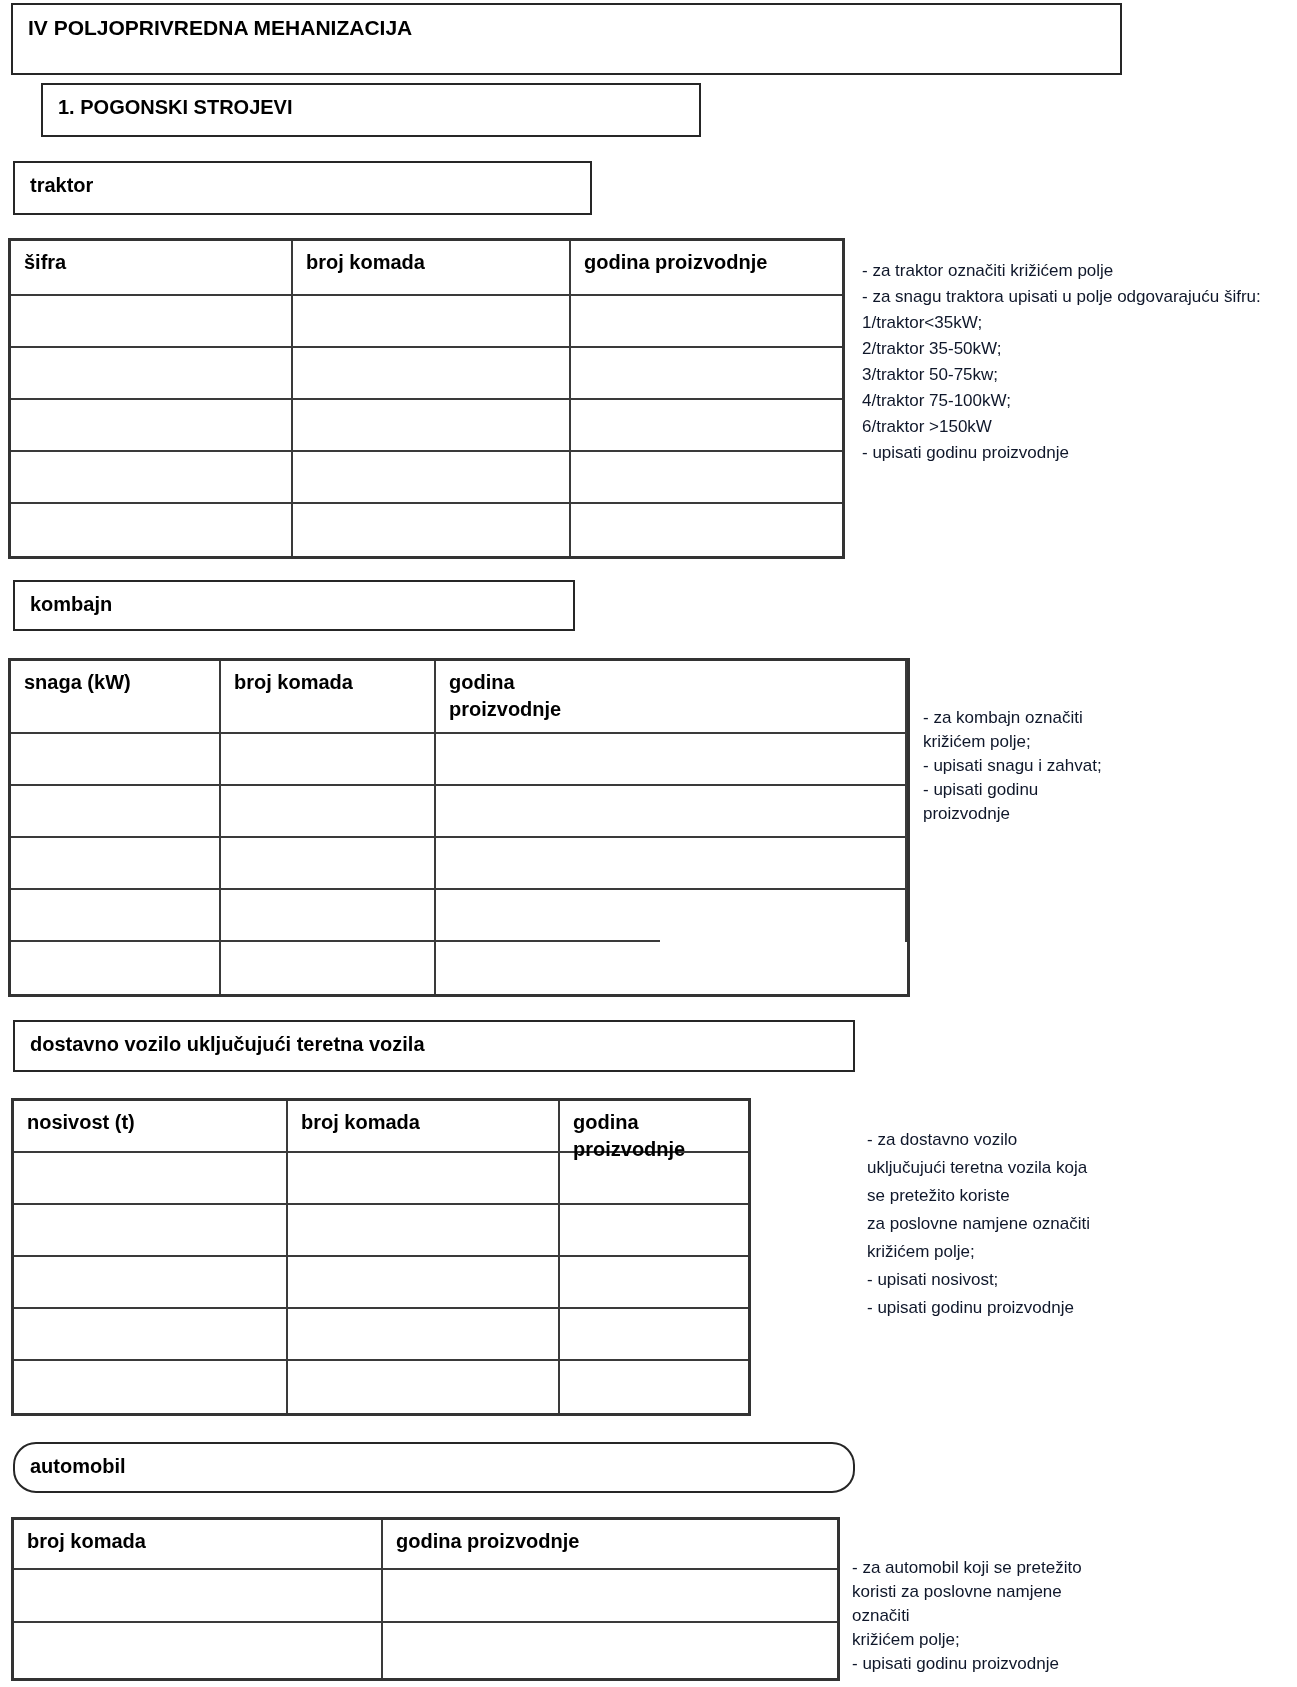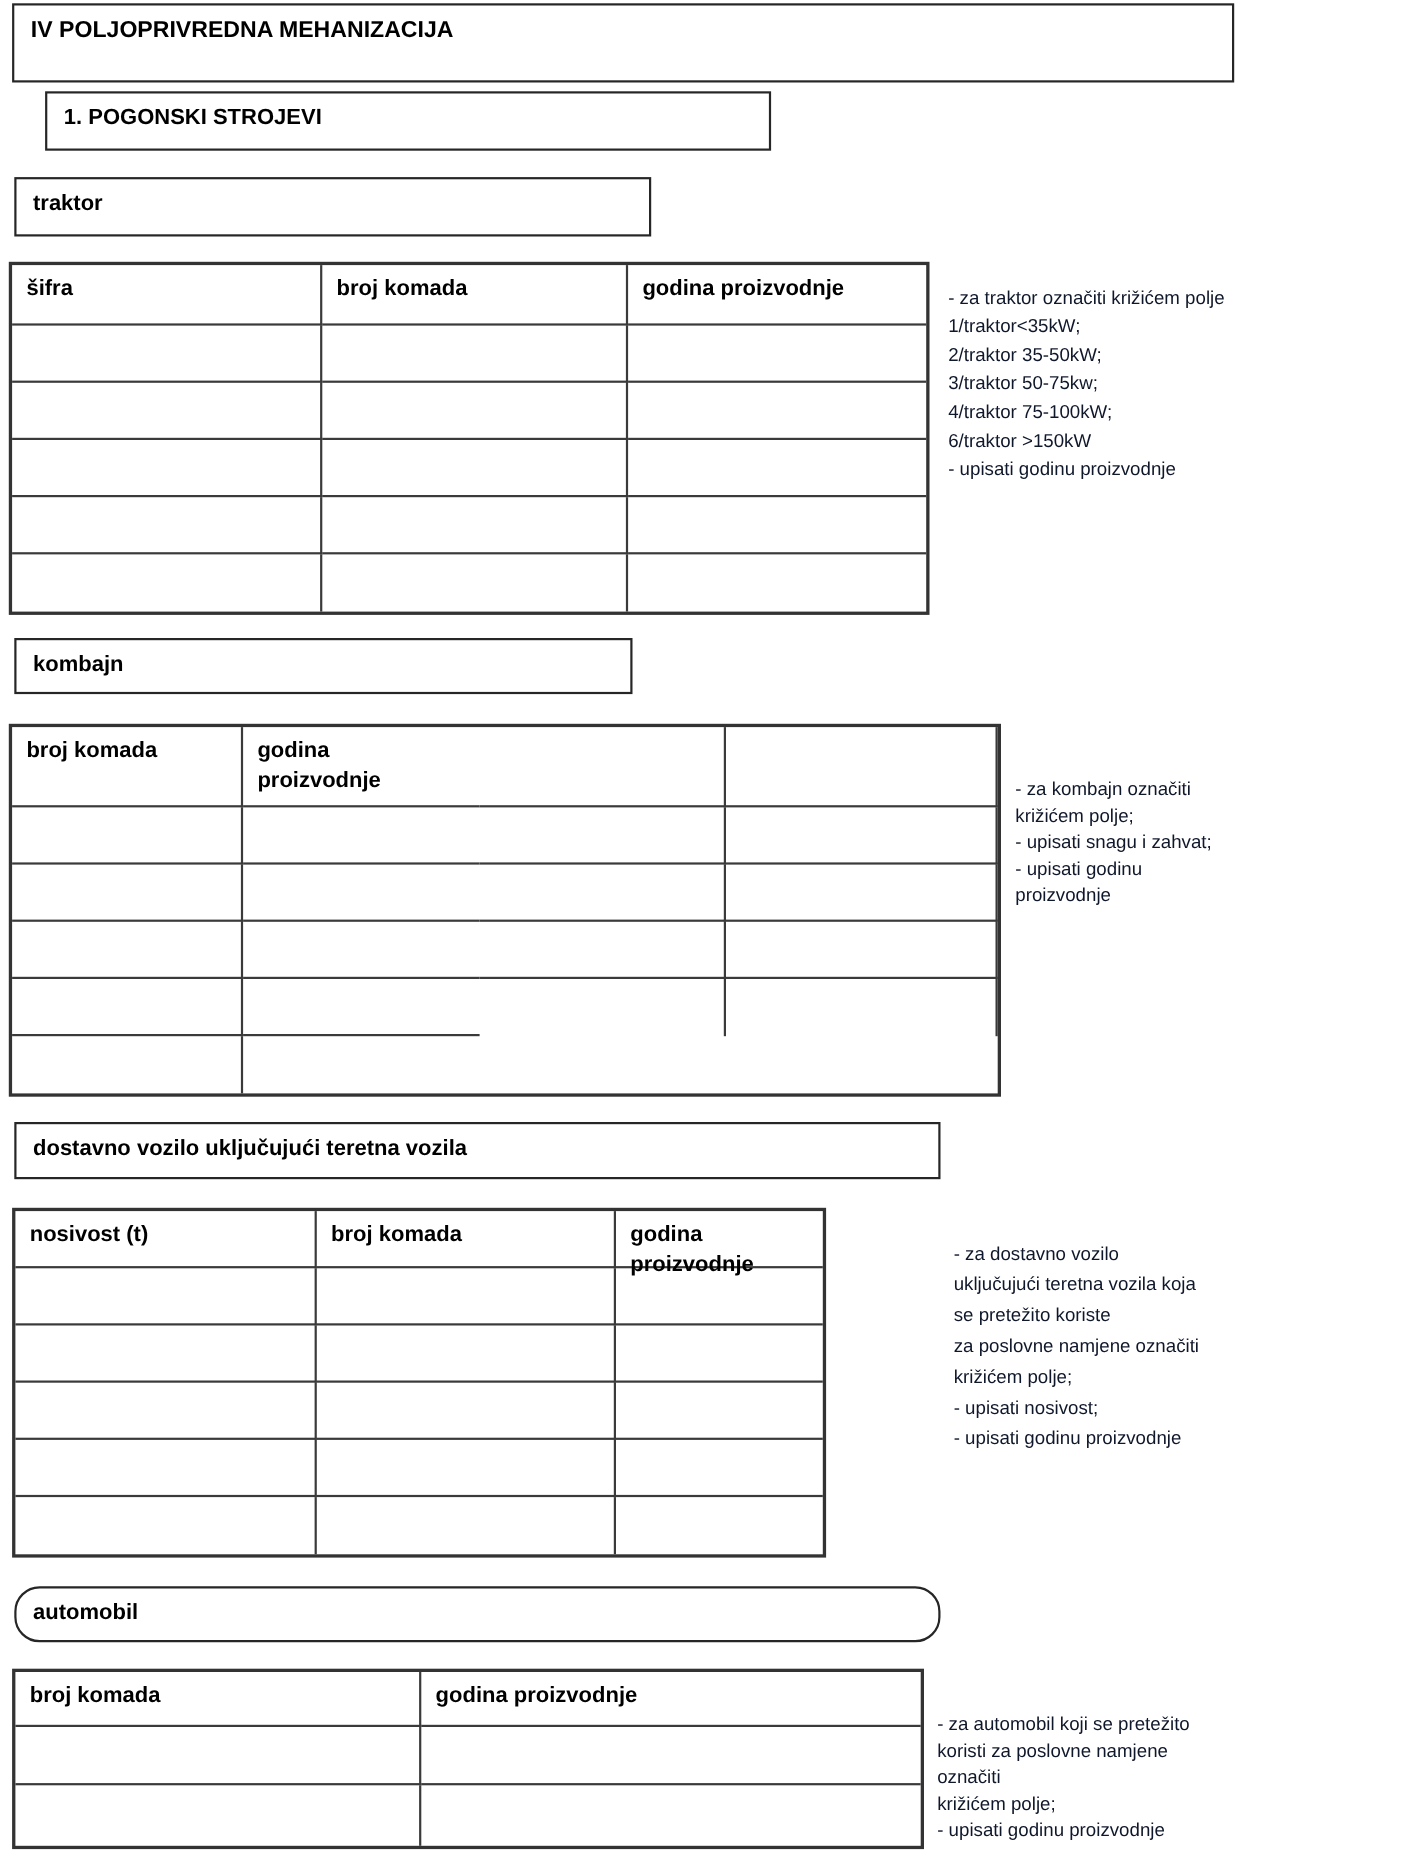--- a/index.html
+++ b/index.html
@@ -88,30 +88,32 @@
     <div class="cell td last-col"></div>
     <div class="cell td"></div>
     <div class="cell td"></div>
     <div class="cell td last-col"></div>
     <div class="cell td last-row"></div>
     <div class="cell td last-row"></div>
     <div class="cell td last-col last-row"></div>
   </div>
 <div class="notes" id="notes-traktor">
     <div>- za traktor označiti križićem polje</div>
+    <div>- za snagu traktora upisati u polje odgovarajuću šifru:</div>
     <div>1/traktor&lt;35kW;</div>
     <div>2/traktor 35-50kW;</div>
     <div>3/traktor 50-75kw;</div>
     <div>4/traktor 75-100kW;</div>
     <div>6/traktor &gt;150kW</div>
     <div>- upisati godinu proizvodnje</div>
   </div>
 
 <div class="label-box" id="box-kombajn">kombajn</div>
 <div class="form-table" id="tbl-kombajn">
+    <div class="cell th">snaga (kW)</div>
     <div class="cell th">broj komada</div>
     <div class="cell th last-col">godina
 proizvodnje</div>
     <div class="cell td"></div>
     <div class="cell td"></div>
     <div class="cell td"></div>
     <div class="cell td last-col"></div>
     <div class="cell td"></div>
     <div class="cell td"></div>
     <div class="cell td"></div>

